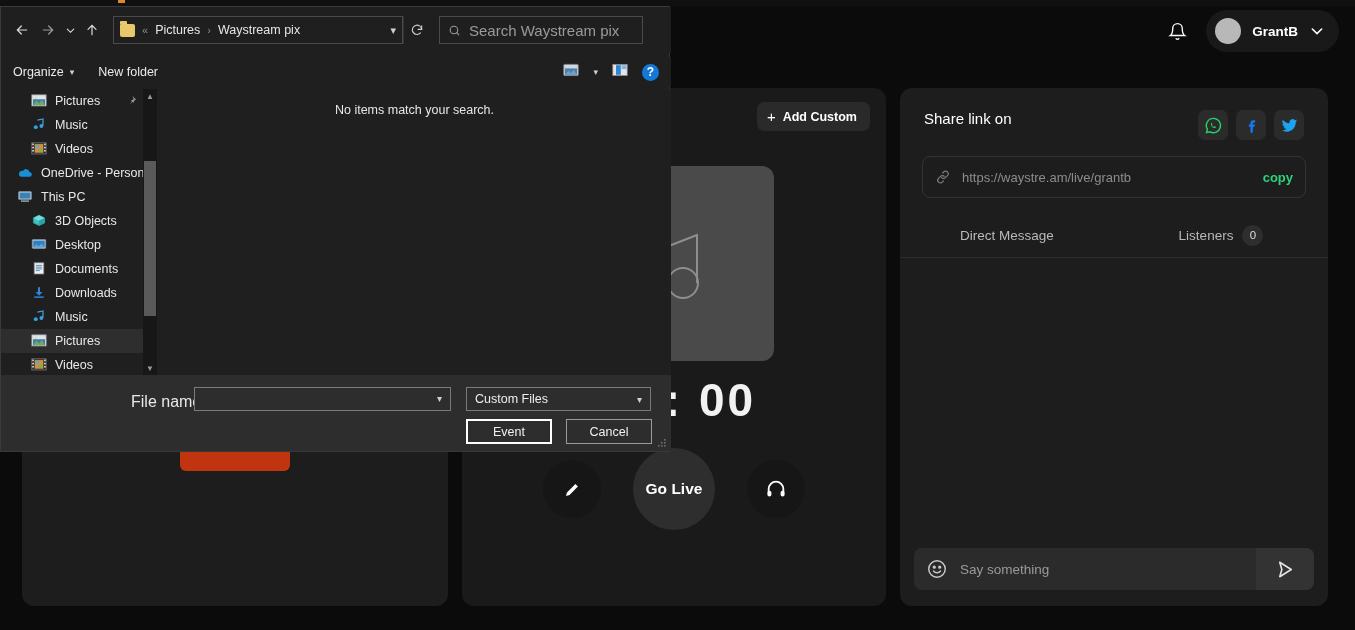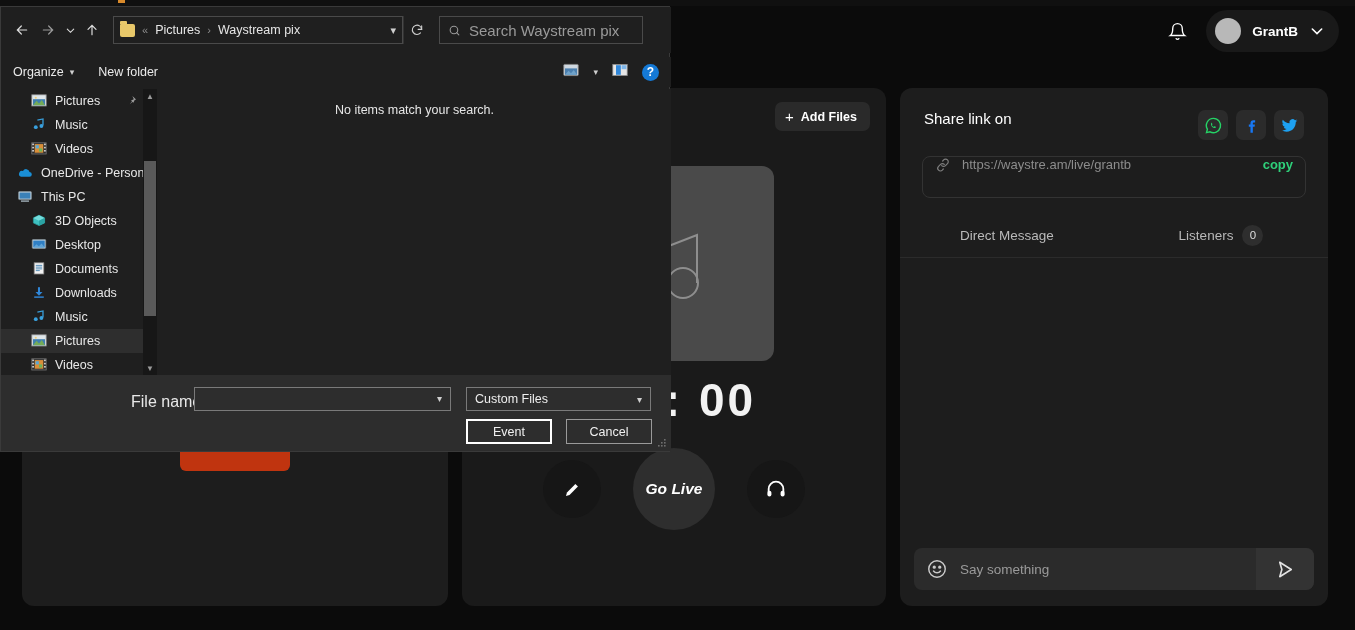--- a/index.html
+++ b/index.html
@@ -67,36 +67,36 @@
   }
   .timer {
     position: absolute; left: 0; right: 0; top: 285px;
     text-align: center; color: #f2f2f2;
     font-size: 46px; font-weight: bold; letter-spacing: 3px;
   }
   .controls {
     position: absolute; left: 0; right: 0; top: 360px;
     display: flex; align-items: center; justify-content: center; gap: 32px;
   }
-  .ctl { border-radius: 50%; display: flex; align-items: center; justify-content: center; cursor: pointer; border: none; font-style: italic; }
+  .ctl { border-radius: 50%; display: flex; align-items: center; justify-content: center; cursor: pointer; border: none; }
   .ctl-side { width: 58px; height: 58px; background: #161616; }
   .ctl-main { width: 82px; height: 82px; background: #2e2e2e; color: #fff; font-size: 15.5px; font-weight: bold; }
 
   
   .share-head {
     position: absolute; left: 0; right: 0; top: 0; height: 112px; padding: 22px 24px 0 24px;
     display: flex; align-items: flex-start; justify-content: space-between;
   }
   .share-title { color: #fff; font-size: 15px; font-weight: normal; }
   .socials { display: flex; gap: 8px; }
   .soc { width: 30px; height: 30px; border-radius: 7px; background: #2b2b2b; display: flex; align-items: center; justify-content: center; cursor: pointer; }
   .link-row {
     position: absolute; left: 22px; top: 68px; width: 384px; height: 42px;
     border: 1px solid #333; border-radius: 8px;
-    display: flex; align-items: flex-start; padding: 0 12px; gap: 11px;
+    display: flex; align-items: center; padding: 0 12px; gap: 11px;
   }
   .link-url { flex: 1; color: #8c8c8c; font-size: 13px; }
   .copy { color: #2fd07a; font-size: 13px; font-weight: bold; cursor: pointer; }
   .tabs {
     position: absolute; left: 0; right: 0; top: 125px; height: 45px;
     display: flex; align-items: center;
     border-bottom: 1px solid #2b2b2b;
   }
   .tab { flex: 1; text-align: center; font-size: 13.5px; color: #b9b9b9; cursor: pointer; position: relative; height: 45px; display: flex; align-items: center; justify-content: center; gap: 9px; }
   .tab.active { color: #f04e23; font-weight: bold; }
@@ -210,21 +210,21 @@
       </div>
     </div>
 
     <div class="card" id="left-card">
       <button class="go-btn"></button>
     </div>
 
     <div class="card" id="center-card">
       <button class="add-event">
         <span class="plus-ico">+</span>
-        <span>Add Files</span>
+        <span>Add Custom</span>
       </button>
 
       <div class="art">
         <svg width="78" height="90" viewBox="0 0 78 90" fill="none" stroke="#8e8e8e" stroke-width="2">
           <path d="M26 30 L62 16 L62 64"></path>
           <circle cx="48" cy="64" r="15"></circle>
         </svg>
       </div>
 
       <div class="timer">00 : 00</div>

